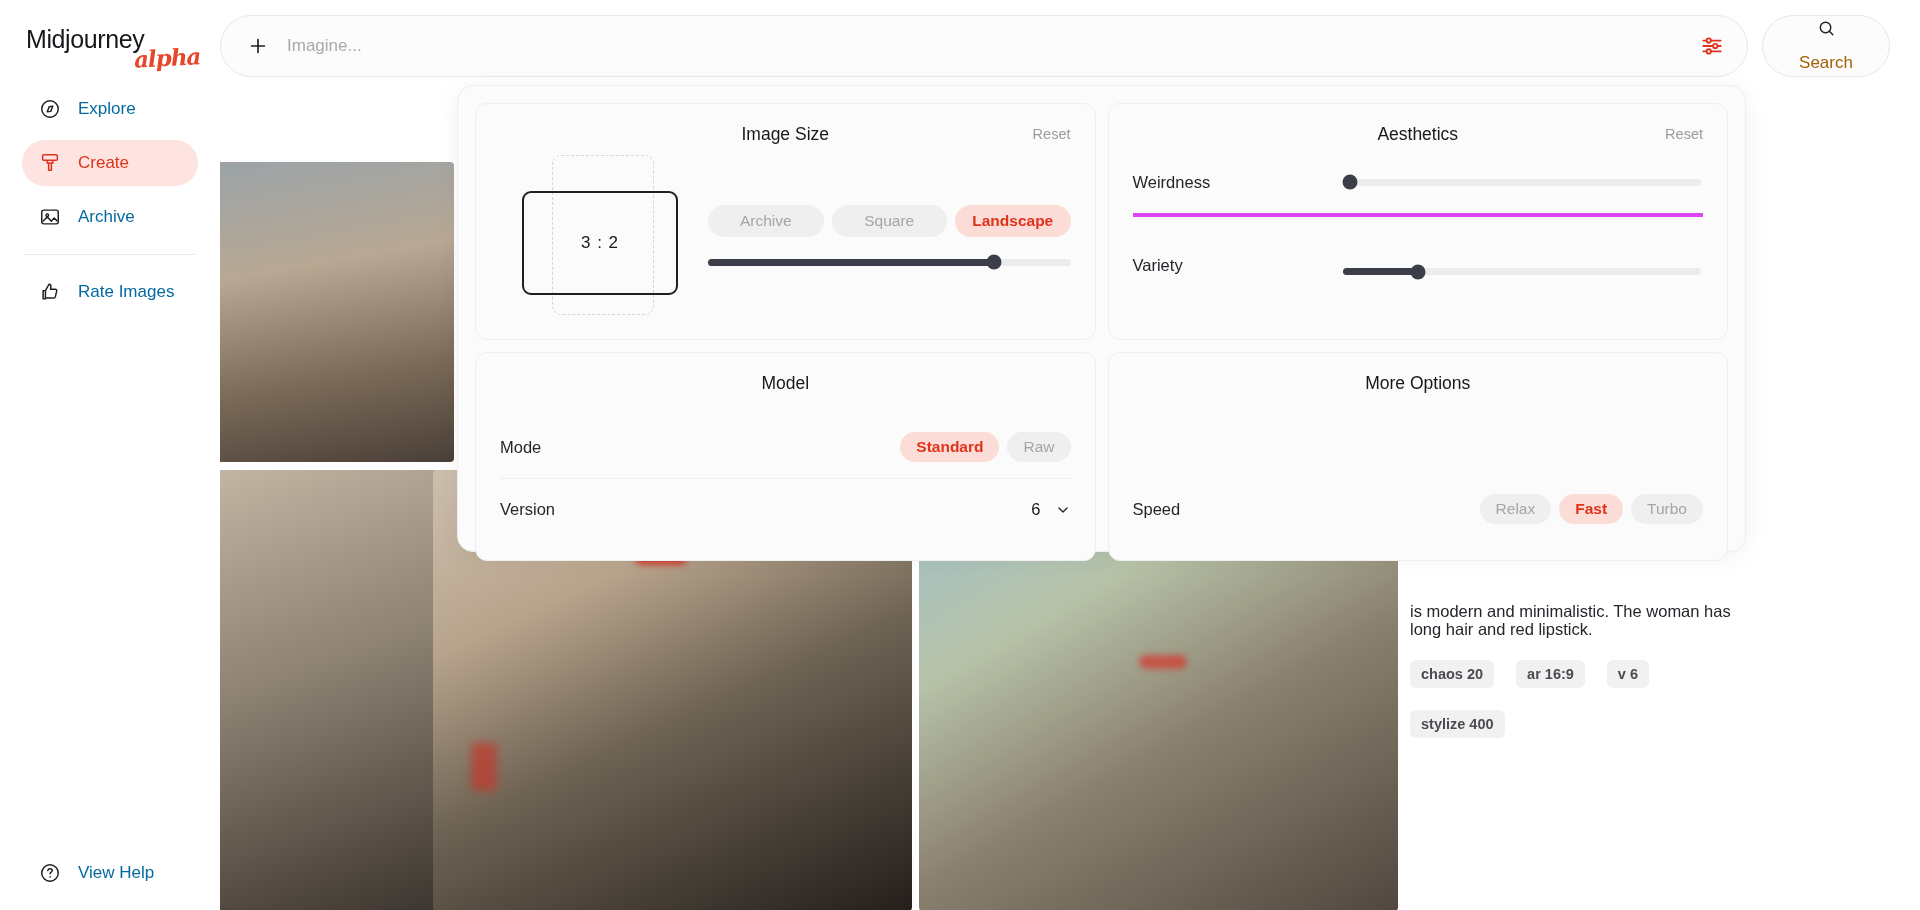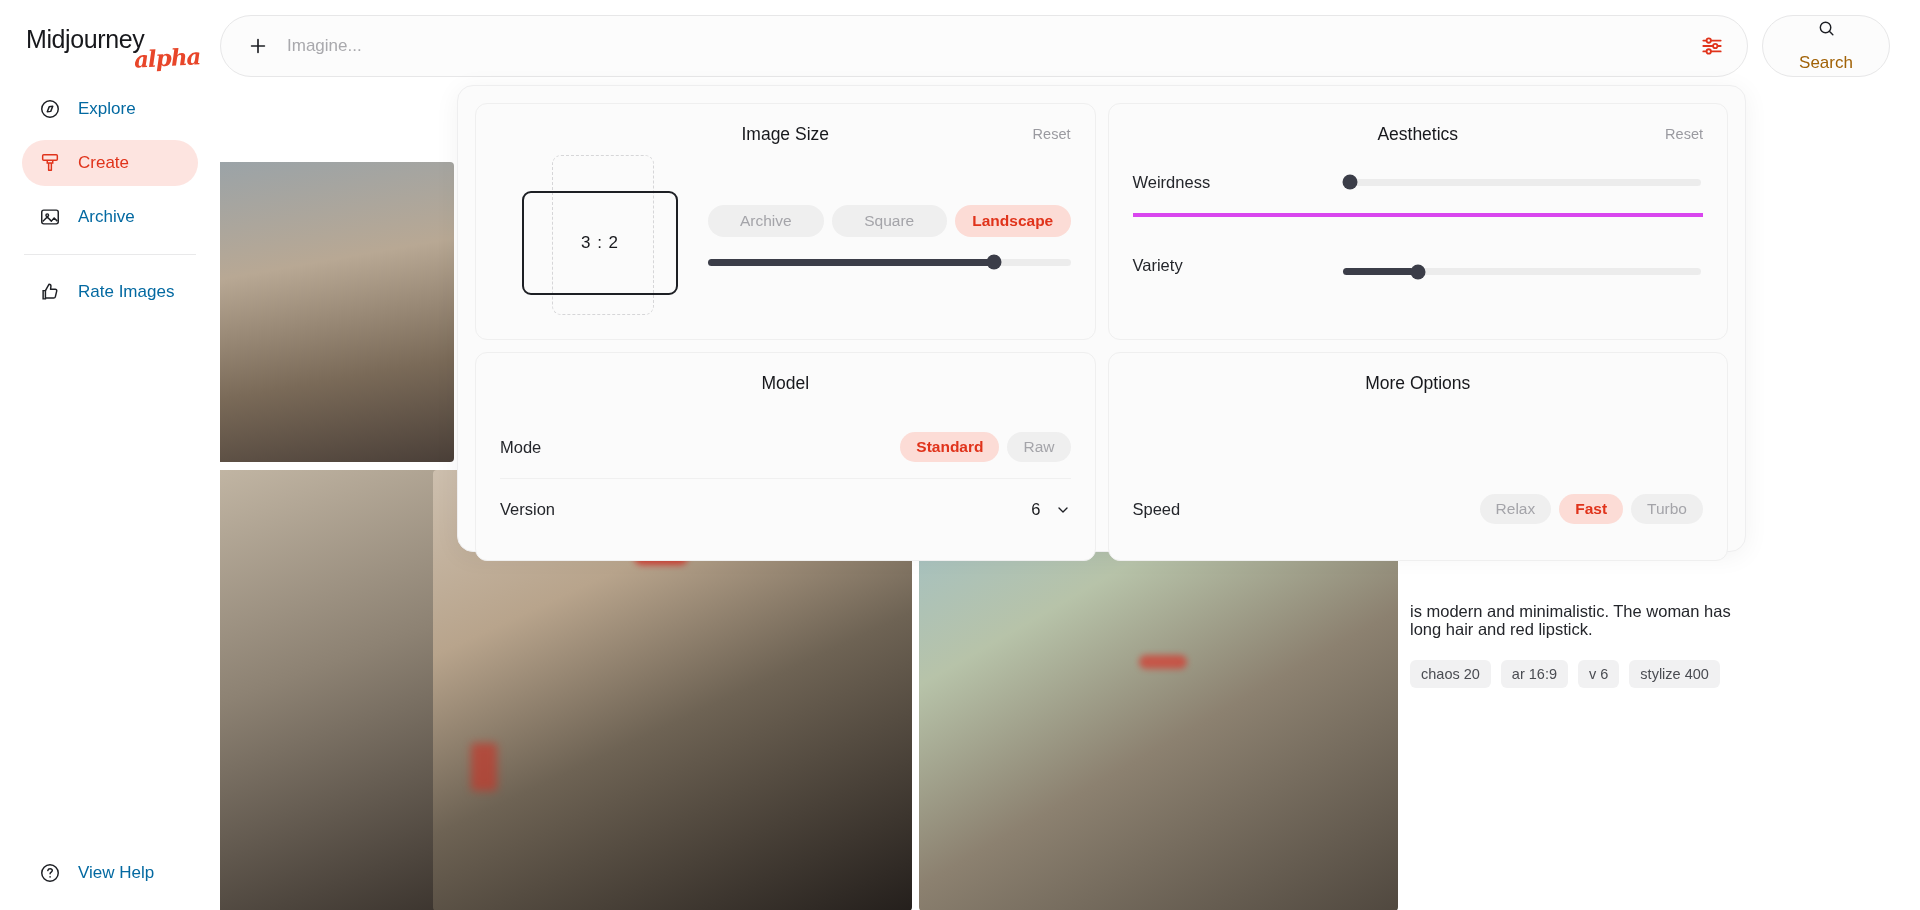--- a/index.html
+++ b/index.html
@@ -69,21 +69,21 @@
     gap: 10px; font-size: 17px; color: #a16207; cursor: pointer; flex-direction: column;
   }
 
   
   .gallery { position: absolute; inset: 82px 0 0 0; overflow: hidden; }
   .tile { border-radius: 4px; overflow: hidden; position: relative; }
   .desc-panel {
     position: absolute; left: 1190px; top: 520px; width: 340px;
     font-size: 16.5px; line-height: 18px; color: #24262b;
   }
-  .tags { display: flex; gap: 10px; margin-top: 22px; flex-wrap: wrap; }
+  .tags { display: flex; gap: 22px; margin-top: 22px; flex-wrap: wrap; font-weight: bold; }
   .tag {
     background: #f1f1f2; border-radius: 6px; padding: 5px 11px;
     font-size: 14.5px; color: #4a4c52;
   }
 
   
   .settings-panel {
     position: absolute; left: 237px; top: 85px; width: 1289px; height: 467px;
     background: #fbfbfb; border: 1px solid #eeeeef; border-radius: 16px;
     box-shadow: 0 4px 26px rgba(0,0,0,0.055);

